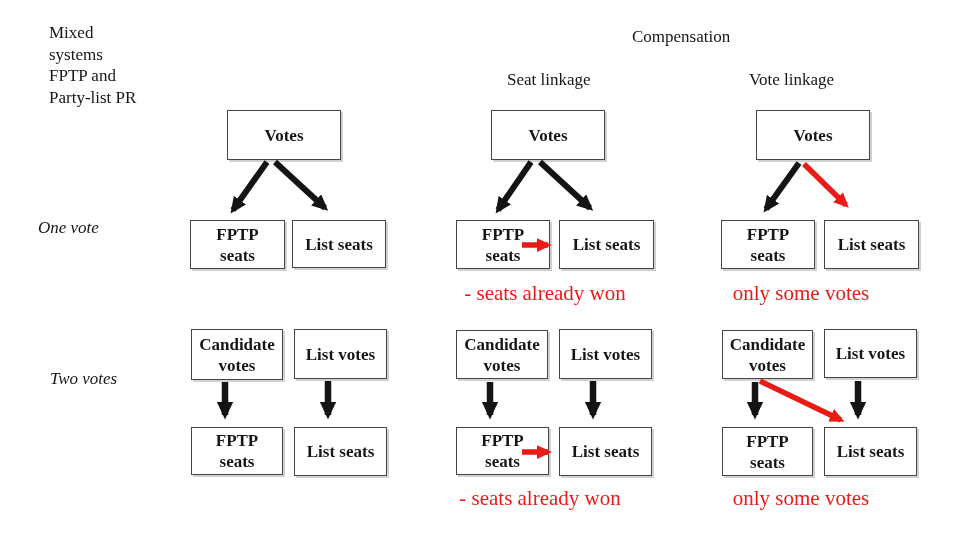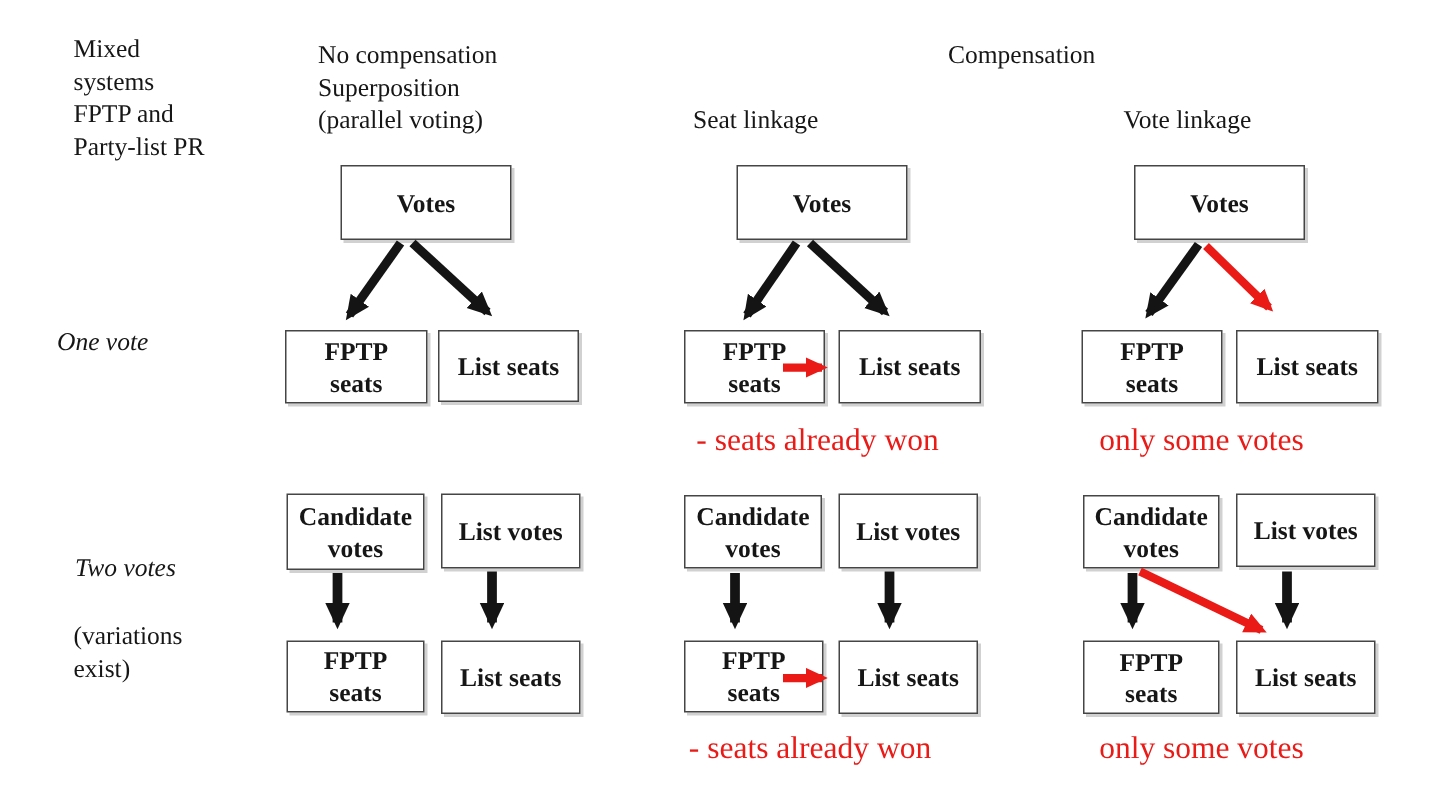--- a/index.html
+++ b/index.html
@@ -48,36 +48,27 @@
 
 <div id="stage">
 
   <div class="label" style="left:49px;top:22px;">
     <span>Mixed</span>
     <span>systems</span>
     <span>FPTP and</span>
     <span>Party-list PR</span>
   </div>
 
-  <div class="label" style="left:212px;top:26px;">
-    <span>No compensation</span>
-    <span>Superposition</span>
-    <span>(parallel voting)</span>
-  </div>
 
   <div class="label" style="left:604px;top:26px;margin-left:28px;">Compensation</div>
-  <div class="label" style="left:462px;top:69px;">Seat linkage</div>
+  <div class="label" style="left:507px;top:69px;">Seat linkage</div>
   <div class="label" style="left:749px;top:69px;">Vote linkage</div>
 
   <div class="label" style="left:38px;top:217px;font-style:italic;">One vote</div>
   <div class="label" style="left:50px;top:368px;font-style:italic;">Two votes</div>
-  <div class="label" style="left:49px;top:413px;">
-    <span>(variations</span>
-    <span>exist)</span>
-  </div>
 
   <div class="box" style="left:215px;top:110px;width:114px;height:50px;">Votes</div>
   <div class="box" style="left:178px;top:220px;width:95px;height:49px;">
     <span>FPTP</span>
     <span>seats</span>
   </div>
   <div class="box" style="left:280px;top:220px;width:94px;height:48px;">List seats</div>
 
   <div class="box" style="left:479px;top:110px;width:114px;height:50px;">Votes</div>
   <div class="box" style="left:444px;top:220px;width:94px;height:49px;">

